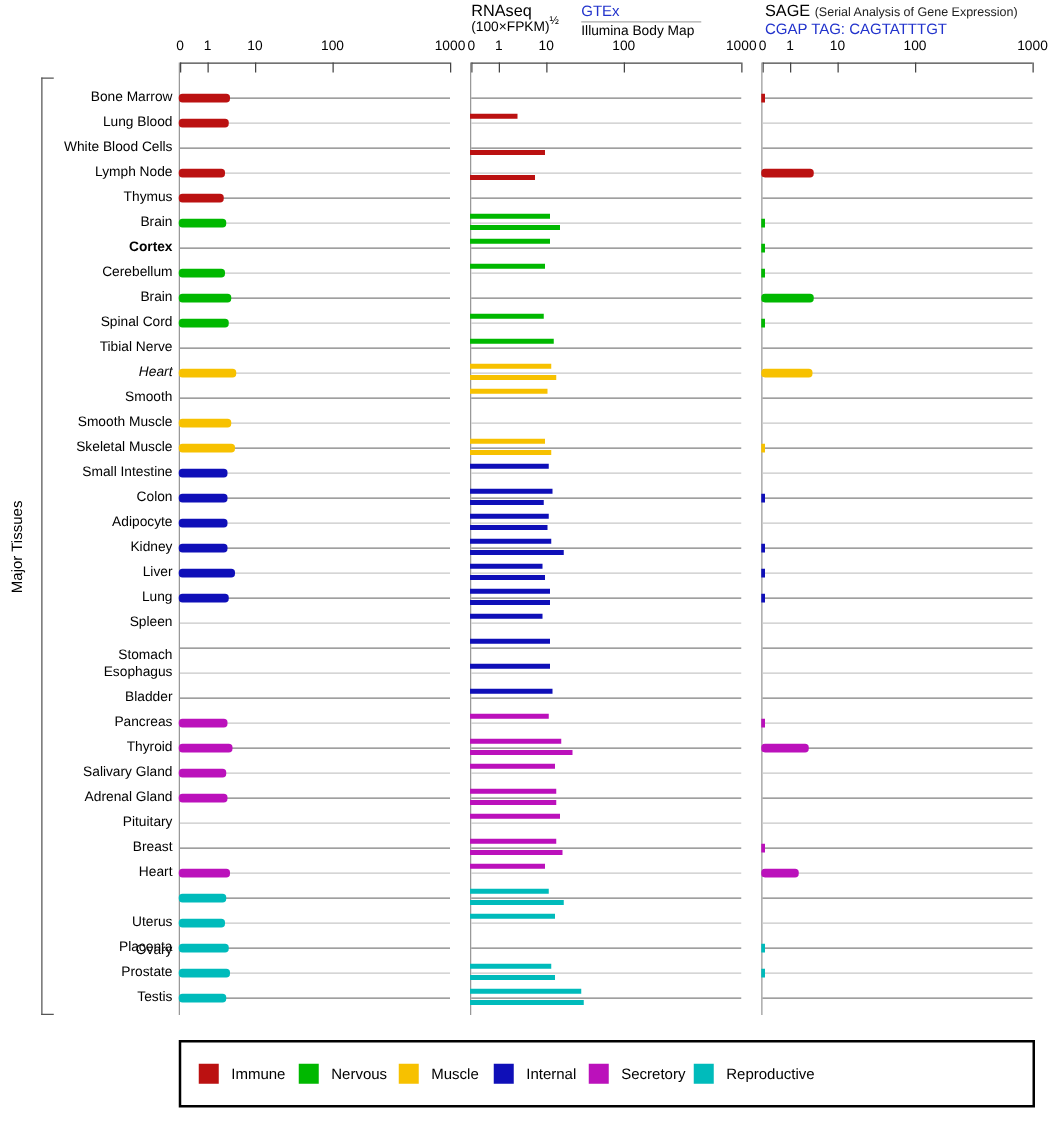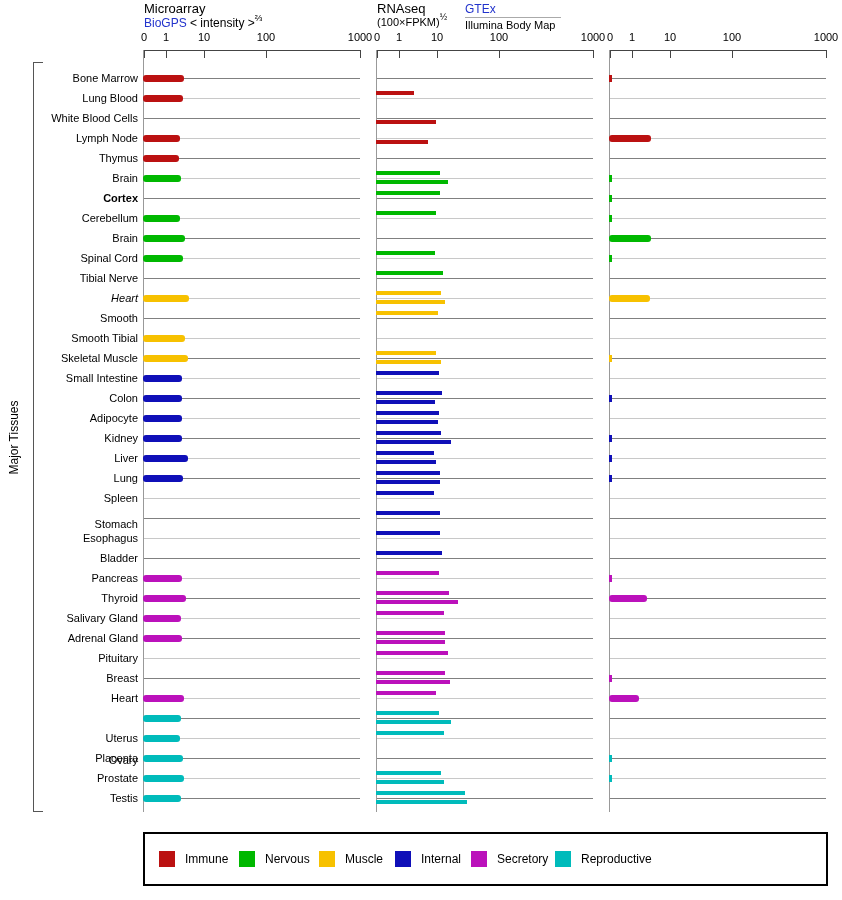--- a/index.html
+++ b/index.html
@@ -31,40 +31,40 @@
 <body>
 
 <div id="stage">
 
   <div id="major-tissues">Major Tissues</div>
 
   <div class="vline" style="left:33px;top:62px;height:750px;background:#555;"></div>
   <div class="hline" style="left:33px;top:62px;width:10px;"></div>
   <div class="hline" style="left:33px;top:811px;width:10px;"></div>
 
-  <div class="abs" style="left:144px;top:1px;">
-    <div class="panel-title">Microarray</div>
-    <div class="panel-sub">
-      <span class="link" style="color: rgb(34, 51, 204);">BioGPS</span>
-      <span>&lt; intensity &gt;</span><span class="sup">⅔</span>
-    </div>
-  </div>
 
   <div class="abs" style="left:377px;top:1px;">
     <div class="panel-title">RNAseq</div>
     <div class="panel-sub" style="font-size:11px;">
       <span>(100×FPKM)</span><span class="sup">½</span>
     </div>
   </div>
   <div class="abs" style="left:465px;top:2px;">
     <div class="panel-sub" style="font-size:12px;"><span class="link" style="color: rgb(34, 51, 204);">GTEx</span></div>
     <div class="gtex-underline"></div>
     <div style="font-size:11px;">Illumina Body Map</div>
   </div>
 
+  <div class="abs" style="left:612px;top:1px;">
+    <div class="panel-title">
+      <span>SAGE</span>
+      <span class="small-note">(Serial Analysis of Gene Expression)</span>
+    </div>
+    <div class="panel-sub"><span class="link" style="color: rgb(34, 51, 204);">CGAP TAG: CAGTATTTGT</span></div>
+  </div>
 
   <div id="chart-area">
       <div class="hline" style="left: 144px; top: 50px; width: 216px; background: rgb(68, 68, 68);"></div>
       <div class="vline" style="left: 144px; top: 50px; height: 8px; background: rgb(68, 68, 68);"></div>
       <div class="tick-label" style="left: 144px;">0</div>
       <div class="vline" style="left: 166px; top: 50px; height: 8px; background: rgb(68, 68, 68);"></div>
       <div class="tick-label" style="left: 166px;">1</div>
       <div class="vline" style="left: 204px; top: 50px; height: 8px; background: rgb(68, 68, 68);"></div>
       <div class="tick-label" style="left: 204px;">10</div>
       <div class="vline" style="left: 266px; top: 50px; height: 8px; background: rgb(68, 68, 68);"></div>
@@ -170,21 +170,21 @@
       <div class="track" style="left: 610px; top: 298px; width: 216px; background: rgb(200, 200, 200);"></div>
       <div class="bar" style="left: 143px; top: 295px; width: 46px; height: 7px; background: rgb(247, 193, 0); border-radius: 3px;"></div>
       <div class="bar" style="left: 376px; top: 291px; width: 65px; height: 4px; background: rgb(247, 193, 0);"></div>
       <div class="bar" style="left: 376px; top: 300px; width: 69px; height: 4px; background: rgb(247, 193, 0);"></div>
       <div class="bar" style="left: 609px; top: 295px; width: 41px; height: 7px; background: rgb(247, 193, 0); border-radius: 3px;"></div>
       <div class="tissue-label" style="top: 310px;">Smooth</div>
       <div class="track" style="left: 144px; top: 318px; width: 216px; background: rgb(128, 128, 128);"></div>
       <div class="track" style="left: 377px; top: 318px; width: 216px; background: rgb(128, 128, 128);"></div>
       <div class="track" style="left: 610px; top: 318px; width: 216px; background: rgb(128, 128, 128);"></div>
       <div class="bar" style="left: 376px; top: 311px; width: 62px; height: 4px; background: rgb(247, 193, 0);"></div>
-      <div class="tissue-label" style="top: 330px;">Smooth Tibial</div>
+      <div class="tissue-label" style="top: 330px;">Smooth Muscle</div>
       <div class="track" style="left: 144px; top: 338px; width: 216px; background: rgb(200, 200, 200);"></div>
       <div class="track" style="left: 377px; top: 338px; width: 216px; background: rgb(200, 200, 200);"></div>
       <div class="track" style="left: 610px; top: 338px; width: 216px; background: rgb(200, 200, 200);"></div>
       <div class="bar" style="left: 143px; top: 335px; width: 42px; height: 7px; background: rgb(247, 193, 0); border-radius: 3px;"></div>
       <div class="tissue-label" style="top: 350px;">Skeletal Muscle</div>
       <div class="track" style="left: 144px; top: 358px; width: 216px; background: rgb(128, 128, 128);"></div>
       <div class="track" style="left: 377px; top: 358px; width: 216px; background: rgb(128, 128, 128);"></div>
       <div class="track" style="left: 610px; top: 358px; width: 216px; background: rgb(128, 128, 128);"></div>
       <div class="bar" style="left: 143px; top: 355px; width: 45px; height: 7px; background: rgb(247, 193, 0); border-radius: 3px;"></div>
       <div class="bar" style="left: 376px; top: 351px; width: 60px; height: 4px; background: rgb(247, 193, 0);"></div>

